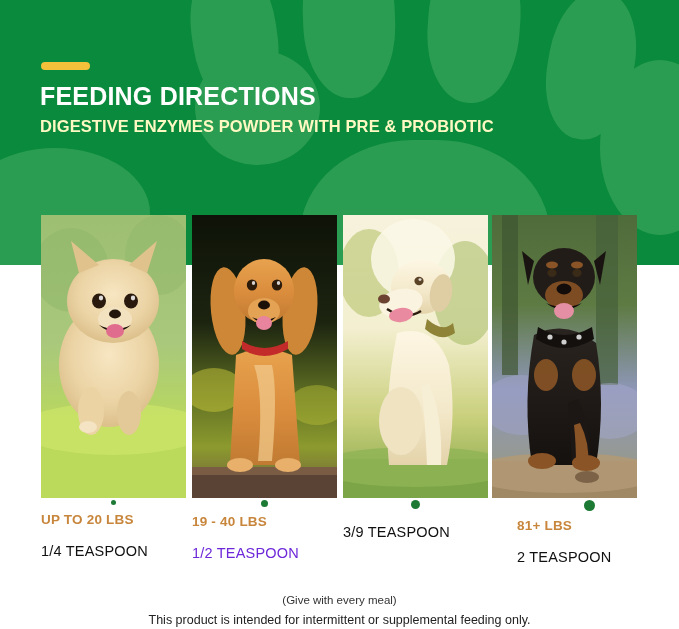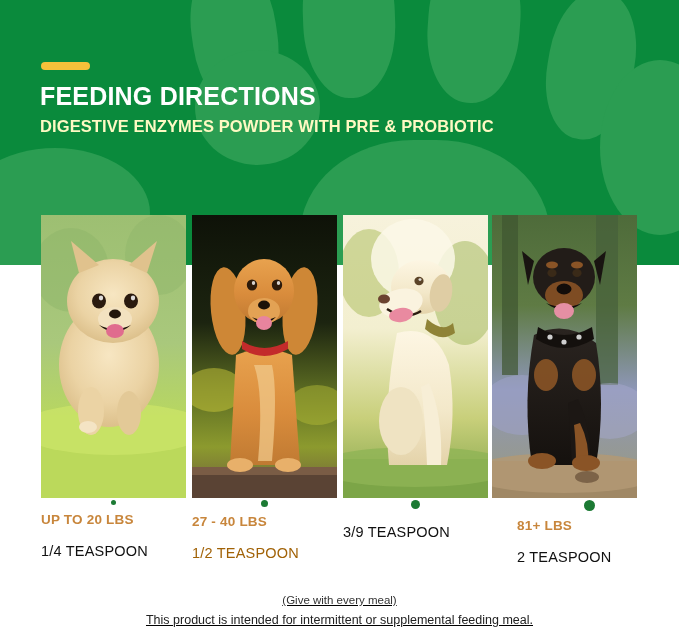--- a/index.html
+++ b/index.html
@@ -88,21 +88,21 @@
   }
   .dose-amount {
     margin-top:16px;
     font-size:14.5px; color:#111111; letter-spacing:0.2px;
     line-height:1.1; white-space:nowrap;
   }
 
   
   #footer {
     position:absolute; left:0; top:592px; width:679px;
-    text-align:center; z-index:6;text-decoration:underline;
+    text-align:center; z-index:6;
   }
   .footer-line-1 { font-size:11.5px; color:#333333; line-height:1.5; }
   .footer-line-2 { font-size:12.5px; color:#222222; line-height:1.5; margin-top:2px; }
 </style>
 </head>
 <body>
 
 <div id="header">
 
   <div class="paw-shape paw-toe-1"></div>
@@ -321,30 +321,30 @@
 </div>
 
 <div id="doses">
   <div class="dose-col dose-1">
     <div class="dose-dot" style="width: 5px; height: 5px; background: rgb(28, 122, 52);"></div>
     <div class="dose-weight" style="color: rgb(200, 134, 60);">UP TO 20 LBS</div>
     <div class="dose-amount" style="color: rgb(17, 17, 17);">1/4 TEASPOON</div>
   </div>
   <div class="dose-col dose-2">
     <div class="dose-dot" style="width: 7px; height: 7px; background: rgb(28, 122, 52);"></div>
-    <div class="dose-weight" style="color: rgb(200, 134, 60);">27 - 40 LBS</div>
-    <div class="dose-amount" style="color: #a16207;">1/2 TEASPOON</div>
+    <div class="dose-weight" style="color: rgb(200, 134, 60);">19 - 40 LBS</div>
+    <div class="dose-amount" style="color: #6d28d9;">1/2 TEASPOON</div>
   </div>
   <div class="dose-col dose-3">
     <div class="dose-dot" style="width: 9px; height: 9px; background: rgb(28, 122, 52);"></div>
     <div class="dose-amount" style="color: rgb(17, 17, 17);">3/9 TEASPOON</div>
   </div>
   <div class="dose-col dose-4">
     <div class="dose-dot" style="width: 11px; height: 11px; background: rgb(28, 122, 52);"></div>
     <div class="dose-weight" style="color: rgb(200, 134, 60);">81+ LBS</div>
     <div class="dose-amount" style="color: rgb(17, 17, 17);">2 TEASPOON</div>
   </div>
 </div>
 
 <div id="footer">
   <div class="footer-line-1">(Give with every meal)</div>
-  <div class="footer-line-2">This product is intended for intermittent or supplemental feeding meal.</div>
+  <div class="footer-line-2">This product is intended for intermittent or supplemental feeding only.</div>
 </div>
 
 </body></html>

